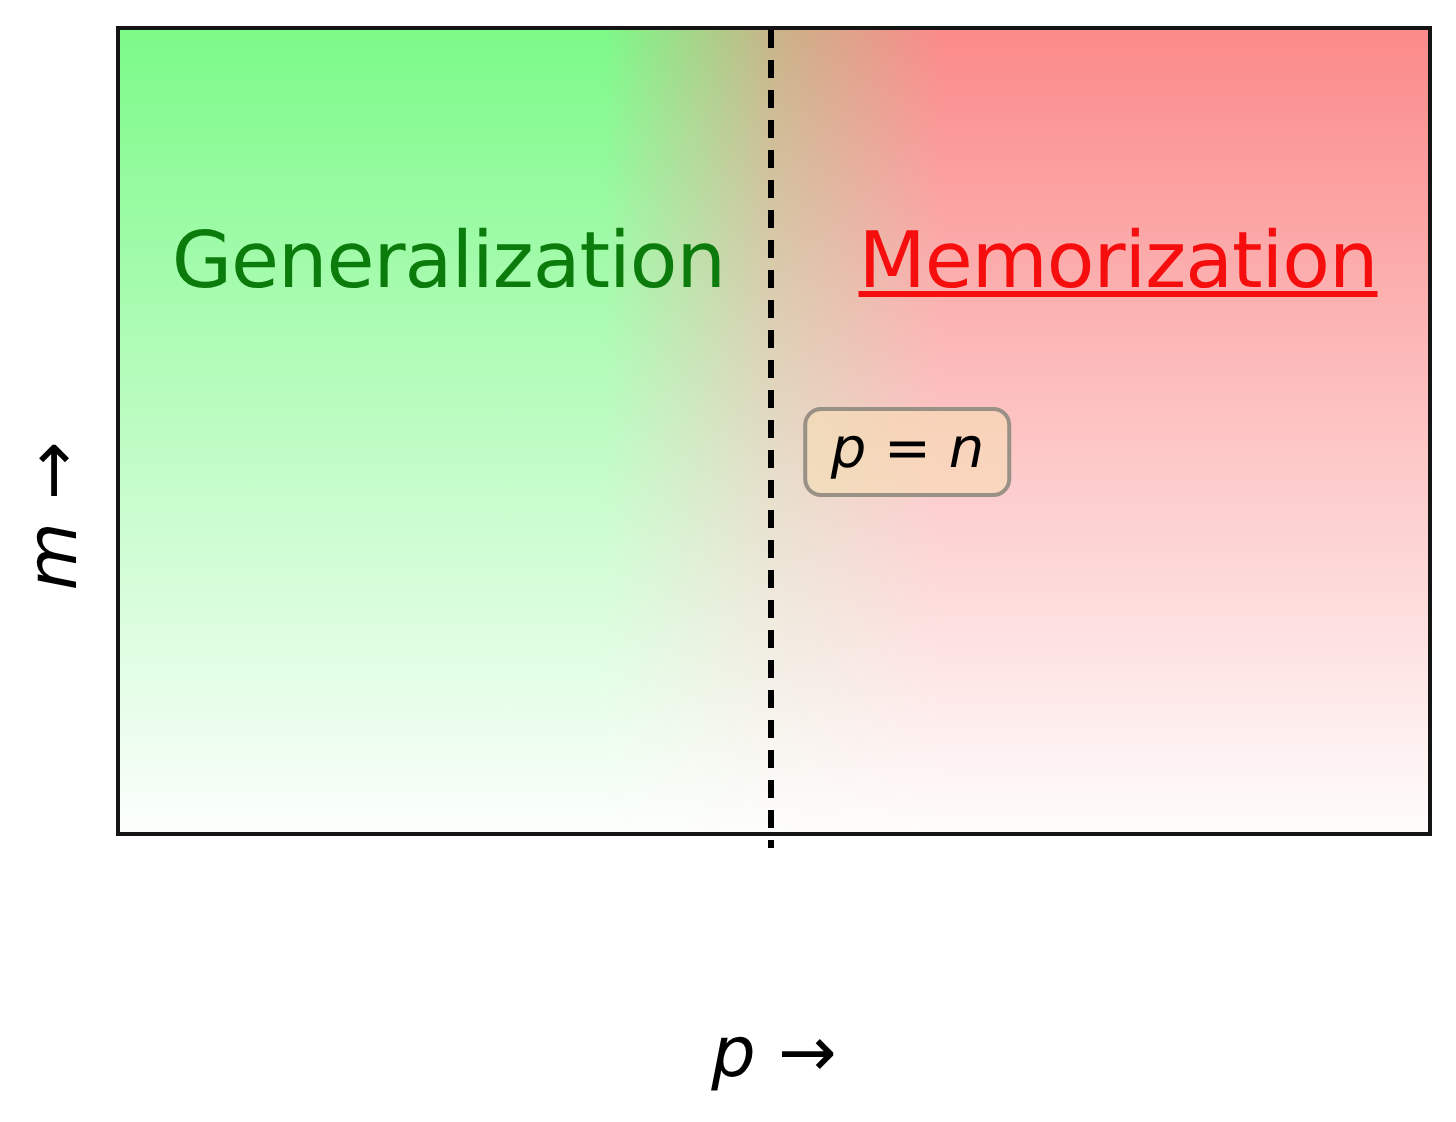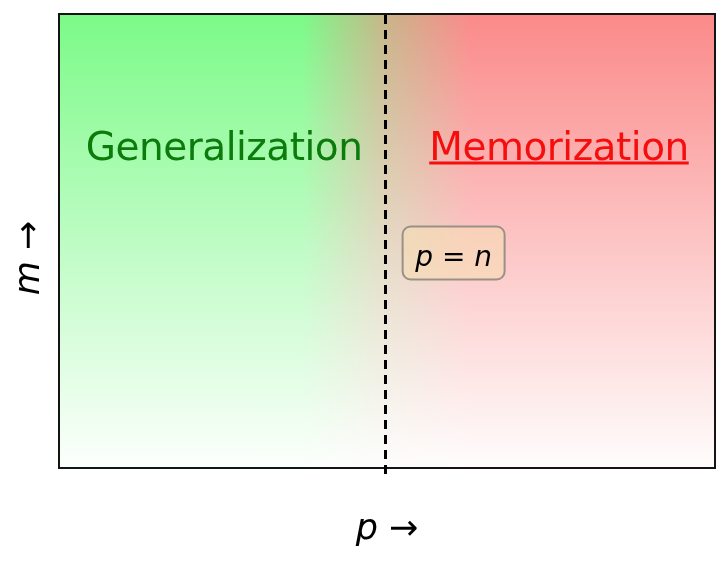--- a/index.html
+++ b/index.html
@@ -8,21 +8,21 @@
     width: 728px; height: 561px;
     font-family: "DejaVu Sans", "Liberation Sans", sans-serif;
     position: relative; overflow: hidden;
   }
   .figure { position: absolute; inset: 0; background: #ffffff; }
 
   
   .plot {
     position: absolute;
     left: 58px; top: 13px;
-    width: 658px; height: 456px;
+    width: 658px; height: 405px;
     border: 2px solid #141414;
     
     background:
       linear-gradient(180deg, rgba(255,255,255,0) 0%, rgba(255,255,255,0.55) 55%, rgba(255,255,255,0.97) 99%),
       linear-gradient(90deg, #7cfa88 0%, #7cfa88 37%, #c9b489 50%, #fb8a8a 63%, #fb8a8a 100%);
   }
 
   
   .vline {
     position: absolute;
@@ -46,21 +46,21 @@
   .region-label.mem { left: 76.3%; top: 29%; color: #f60d0d; text-decoration: underline; }
 
   
   .pn-box {
     position: absolute;
     left: 60.2%; top: 52.6%;
     transform: translate(-50%, -50%);
     background: rgba(245, 222, 179, 0.55);
     border: 2px solid #9a9186;
     border-radius: 9px;
-    padding: 12px 12px 6px 12px;
+    padding: 2px 12px 6px 12px;
     z-index: 4;
   }
   .pn-box .pn-text {
     font-style: italic;
     font-size: 28px;
     color: #000000;
     white-space: nowrap;
   }
 
   

